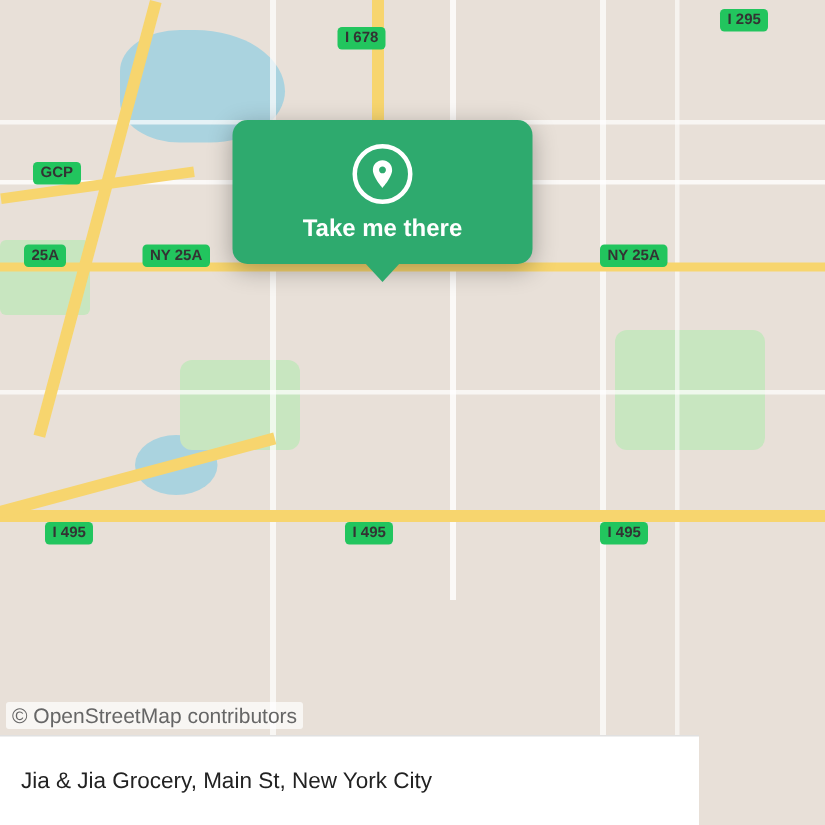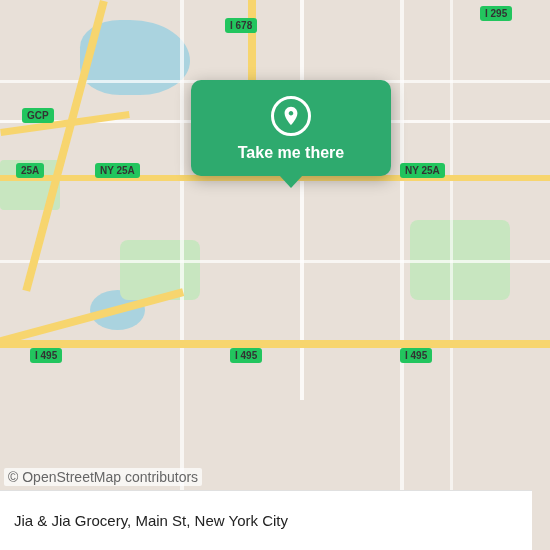--- a/index.html
+++ b/index.html
@@ -237,21 +237,20 @@
       left: 155px;
       width: 200px;
       background: #2eaa6e;
       border-radius: 10px;
       padding: 16px 12px 14px;
       display: flex;
       flex-direction: column;
       align-items: center;
       box-shadow: 0 4px 16px rgba(0,0,0,0.3);
       cursor: pointer;
-      margin-left: 36px;
     }
 
     .popup-card::after {
       content: '';
       position: absolute;
       bottom: -12px;
       left: 50%;
       transform: translateX(-50%);
       width: 0;
       height: 0;
@@ -291,21 +290,21 @@
       left: 4px;
       font-size: 14px;
       color: #666;
       background: rgba(255,255,255,0.7);
       padding: 1px 4px;
       border-radius: 2px;
     }
 
     
     #bottom-bar {
-      width: 532px;
+      width: 466px;
       height: 60px;
       background: white;
       display: flex;
       align-items: center;
       padding: 0 14px;
       border-top: 1px solid #e0e0e0;
       position: relative;
     }
 
     .location-text {

